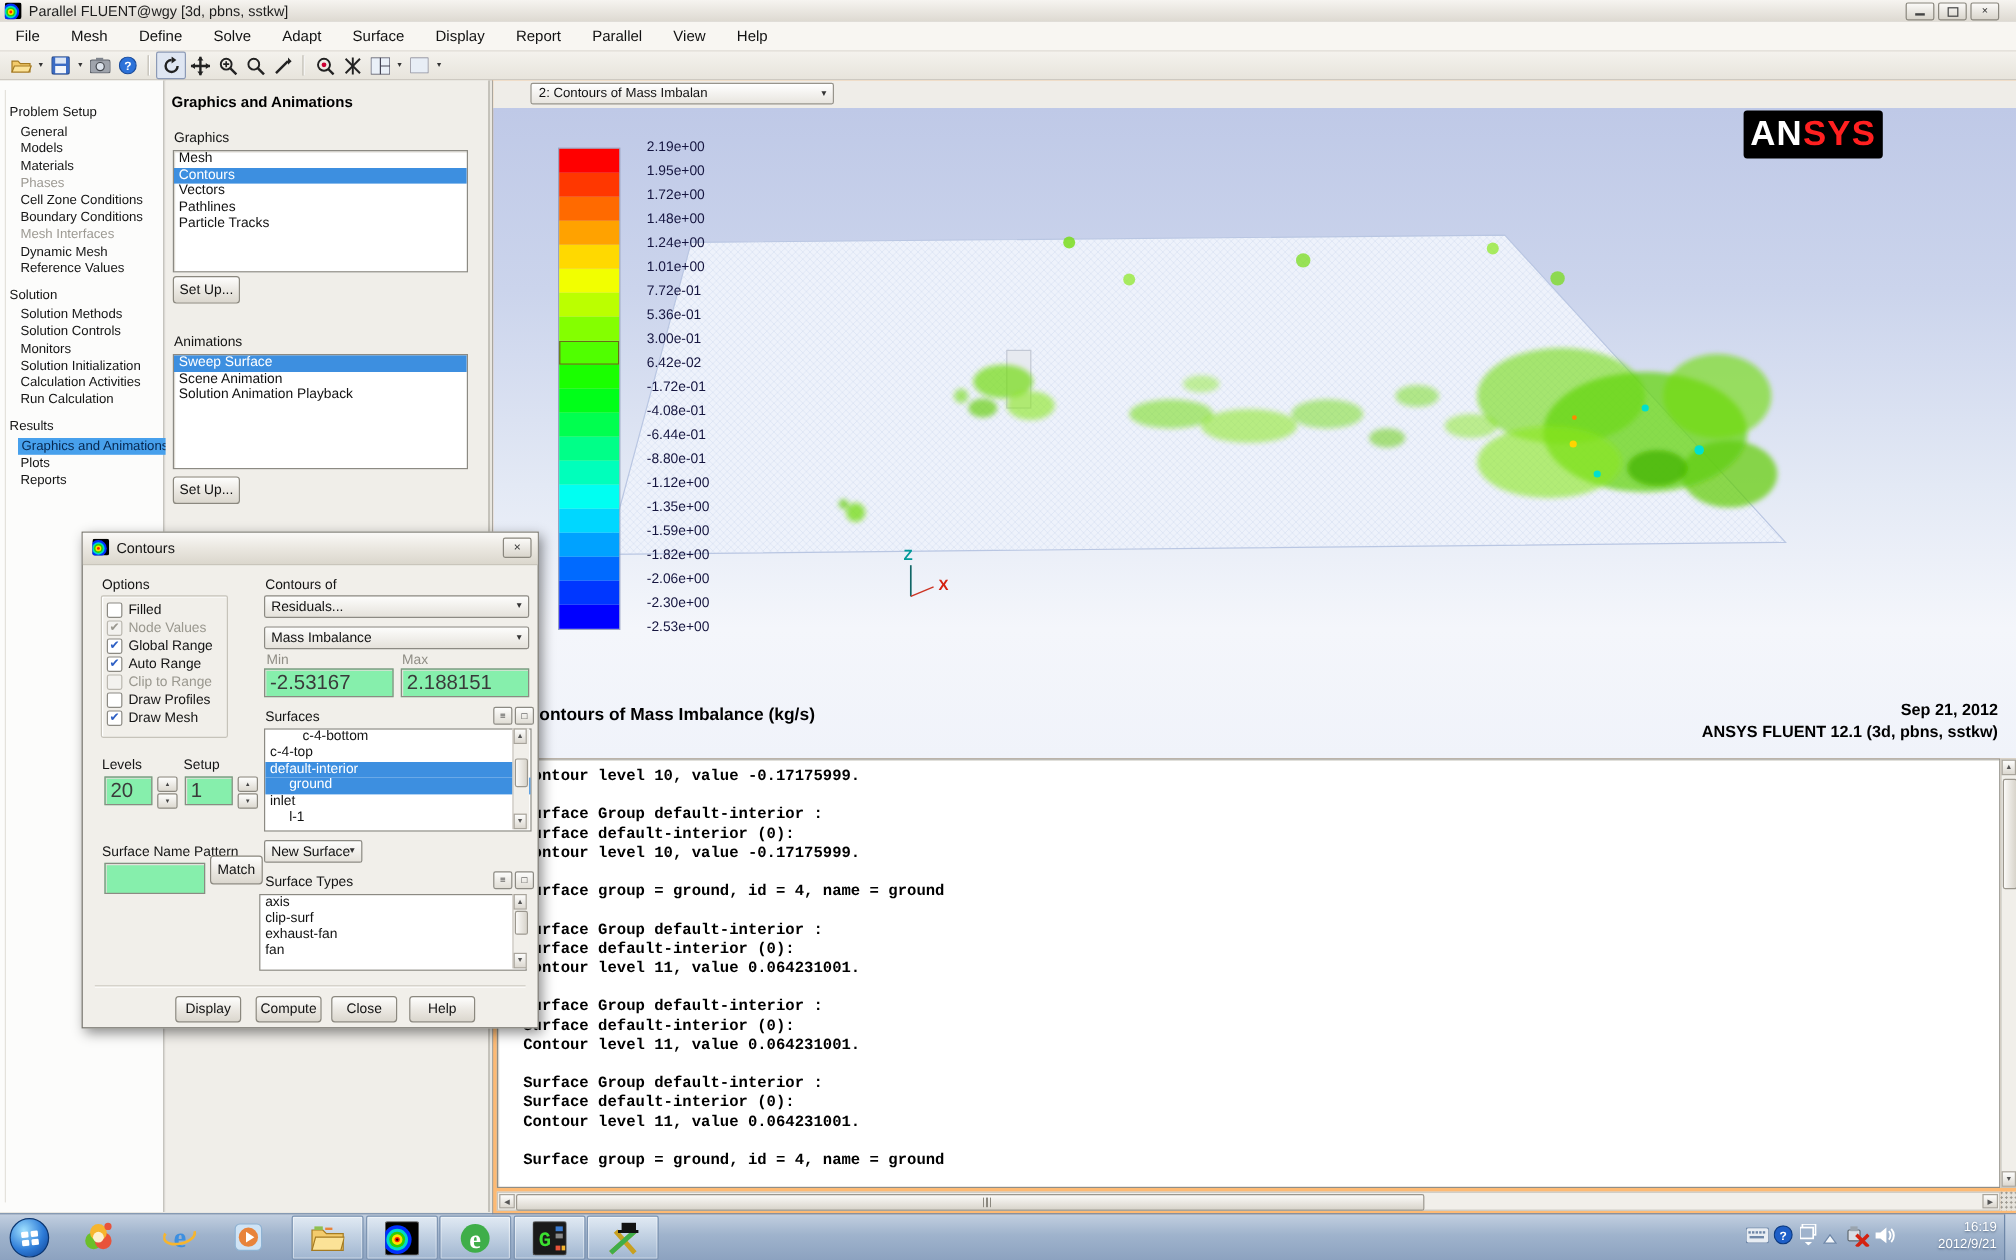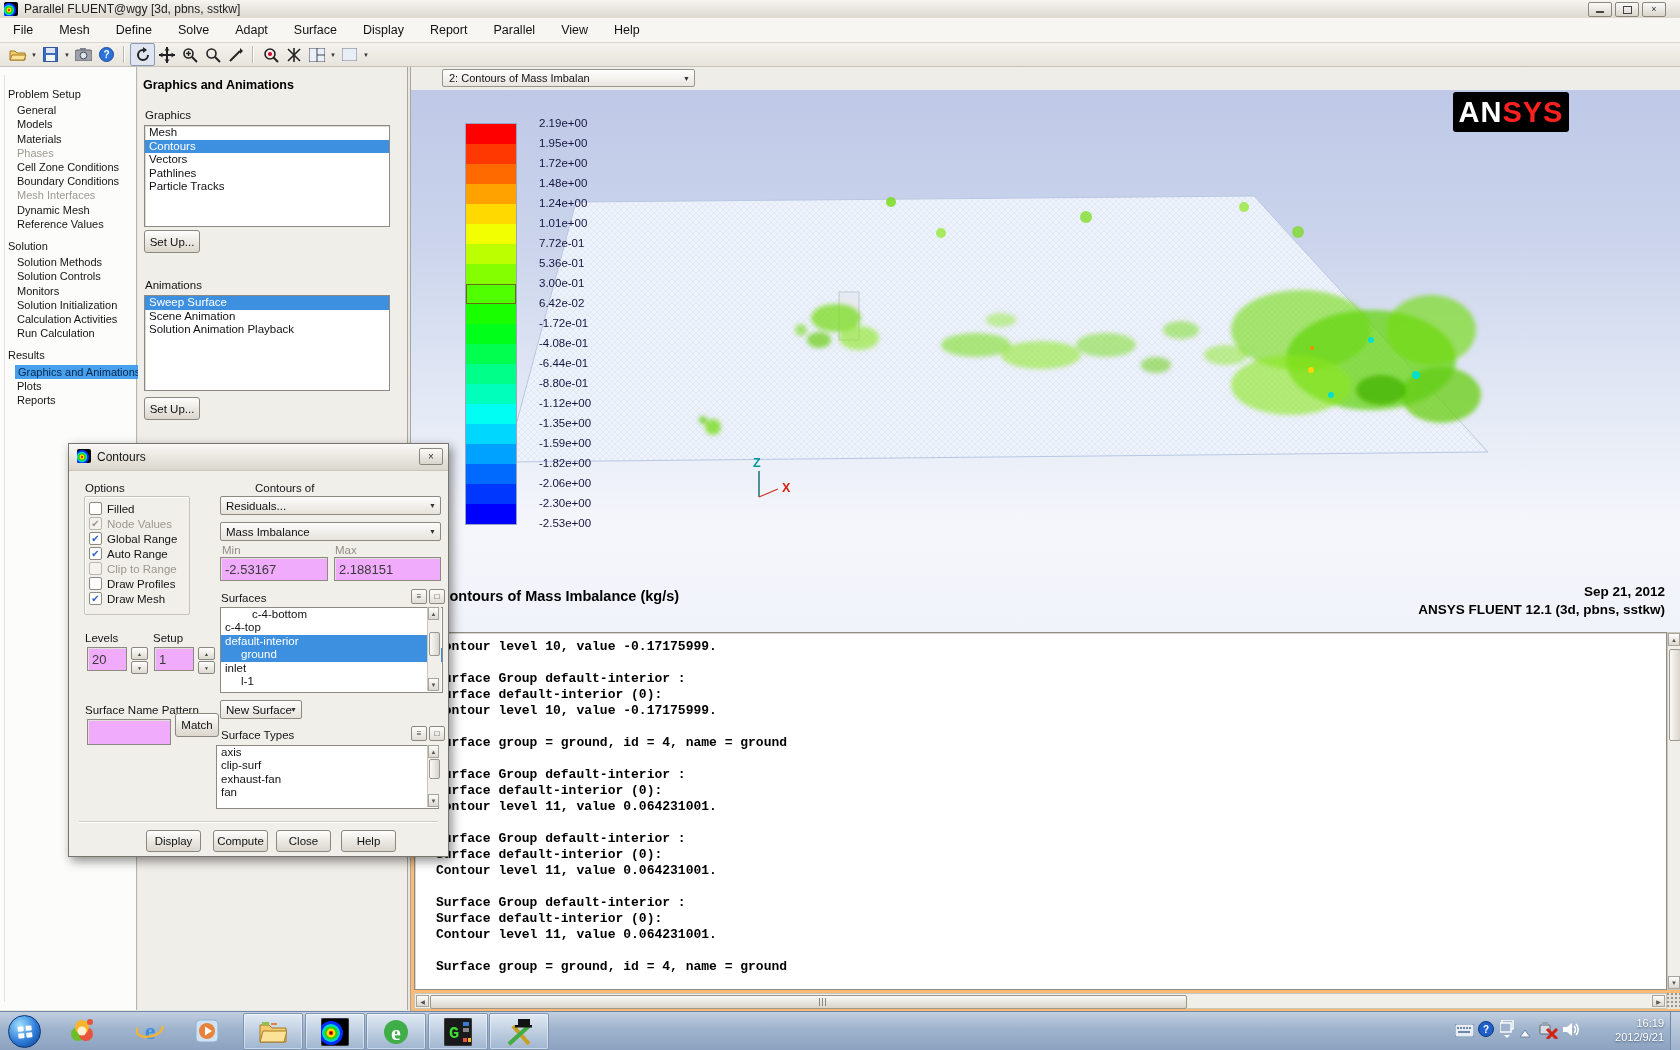--- a/index.html
+++ b/index.html
@@ -116,22 +116,22 @@
   .opt{display:flex;align-items:center;gap:5px;height:11.6px;font-size:11.5px;color:#141414;}
   .cbox{width:11px;height:11px;background:#fff;border:1px solid #8C8A83;border-radius:2px;
     display:flex;align-items:center;justify-content:center;font-size:10px;line-height:1;color:#2D5FC4;}
   .opt.checked .cbox:after{content:"\2714";}
   .opt.disabled .cbox{background:#F3F2EF;border-color:#BAB7AF;color:#9A988F;}
   .opt.disabled{color:#9A988F;}
   .dcombo{position:absolute;height:19px;border:1px solid #8C8A83;border-radius:2px;
     background:linear-gradient(#FDFDFC,#E5E2DB);font-size:11.5px;display:flex;align-items:center;
     padding-left:5px;box-sizing:border-box;color:#111;}
   .dcombo .arr{position:absolute;right:4px;font-size:7px;color:#333;}
-  .tinput{position:absolute;background:#f0abfc;border:1px solid #8C8A83;box-shadow:inset 1px 1px 0 #E2E0DA;
-    font-size:13px;color:#3A3A3A;font-family:"Liberation Sans",sans-serif;padding:0 4px;box-sizing:border-box;}
+  .tinput{position:absolute;background:#86efac;border:1px solid #8C8A83;box-shadow:inset 1px 1px 0 #E2E0DA;
+    font-size:17px;color:#3A3A3A;font-family:"Liberation Sans",sans-serif;padding:0 4px;box-sizing:border-box;}
   .miniicons{position:absolute;display:flex;gap:2px;}
   .micon{width:14px;height:13px;border:1px solid #8C8A83;border-radius:2px;background:linear-gradient(#FDFDFC,#E0DDD5);
     font-size:8px;display:flex;align-items:center;justify-content:center;color:#333;}
   .dlist{position:absolute;background:#fff;border:1px solid #8C8A83;font-size:11.5px;overflow:hidden;}
   .drow{height:13.4px;line-height:13.4px;padding-left:4px;color:#111;white-space:nowrap;}
   .drow.sel{background:#3D8FE0;color:#fff;}
   .dvscroll{position:absolute;right:0;top:0;bottom:0;width:13px;background:#F1EFEA;border-left:1px solid #C9C6BE;}
   .spin{position:absolute;display:flex;flex-direction:column;gap:1px;}
   .spbtn{width:15px;height:11px;border:1px solid #8B887F;border-radius:2px;
     background:linear-gradient(#FEFEFD,#DDD9D0);font-size:5px;color:#444;display:flex;align-items:center;justify-content:center;}
@@ -542,21 +542,21 @@
           <span class="cbox"></span>
           <span>Draw Profiles</span>
         </div>
 
         <div class="opt checked">
           <span class="cbox"></span>
           <span>Draw Mesh</span>
         </div>
       </div>
 
-    <div class="flabel" style="left:152px;top:38px;margin-left:34px;">Contours of</div>
+    <div class="flabel" style="left:152px;top:38px;">Contours of</div>
     <div class="dcombo" style="left:151px;top:52px;width:221px;">
       <span>Residuals...</span>
         <span class="arr">▼</span>
     </div>
     <div class="dcombo" style="left:151px;top:78px;width:221px;">
       <span>Mass Imbalance</span>
         <span class="arr">▼</span>
     </div>
     <div class="flabel gray" style="left:153px;top:100px;">Min</div>
     <div class="flabel gray" style="left:266px;top:100px;">Max</div>

